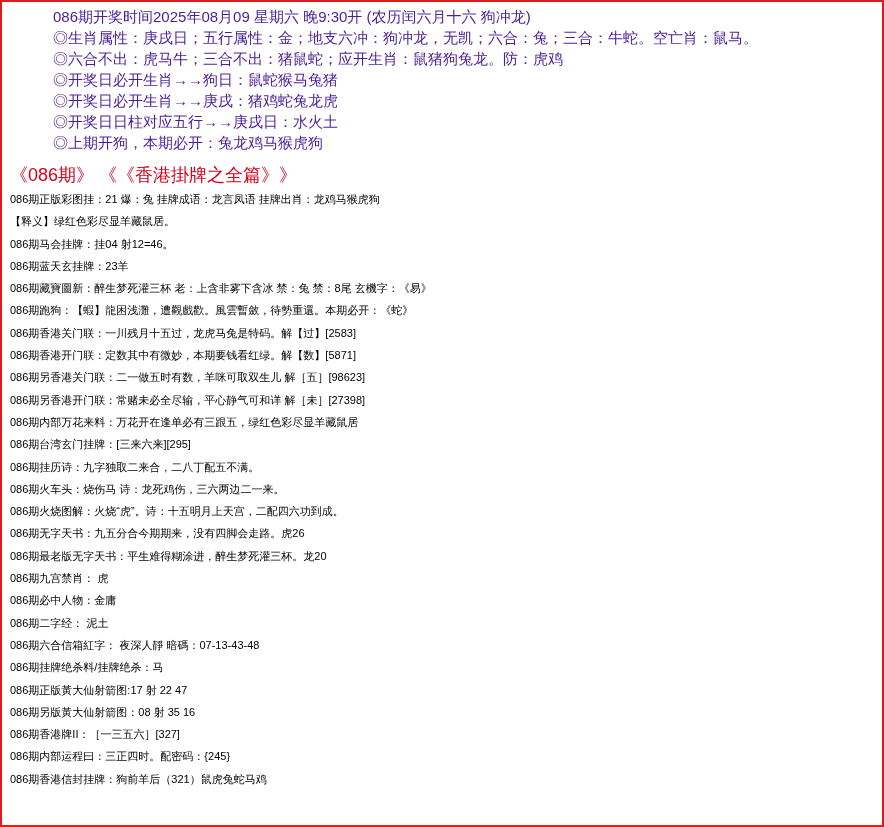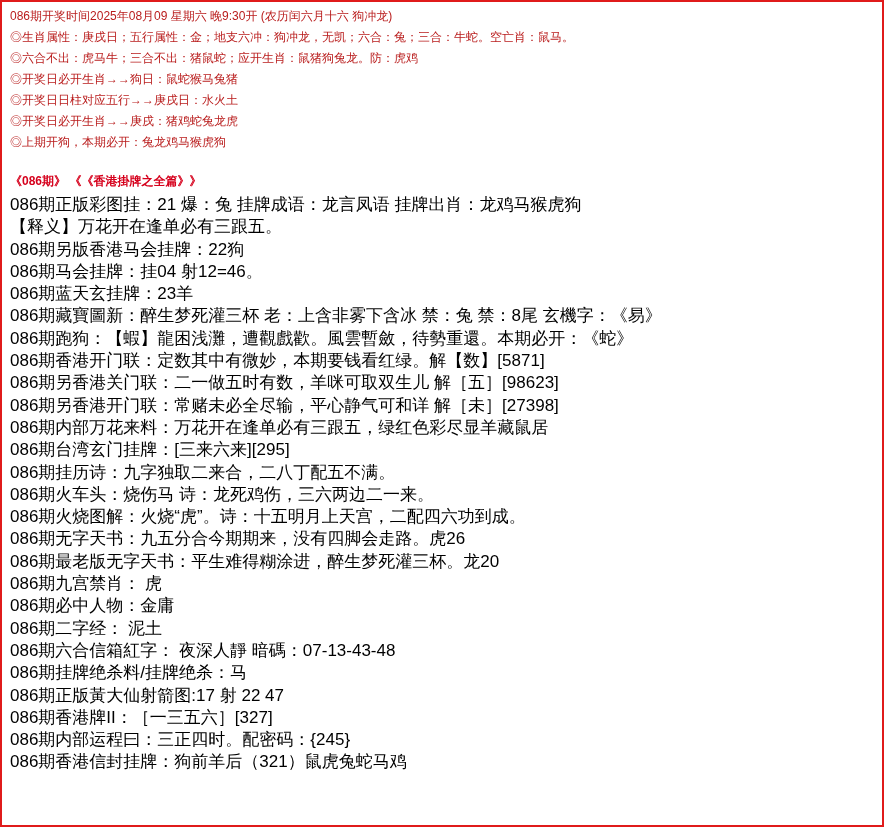--- a/index.html
+++ b/index.html
@@ -16,85 +16,87 @@
   .page {
     position: relative;
     width: 884px;
     height: 827px;
     box-sizing: border-box;
     border: 2px solid #e01b1b;
     background: #ffffff;
     padding: 2px 6px 0 8px;
   }
   .hdr {
-    color: #b91c1c;
-    font-size: 12px;
+    color: #4c1d95;
+    font-size: 15px;
     line-height: 21px;
     white-space: nowrap;
+    margin-left: 43px;
   }
   .sec-title {
     color: #d6001c;
-    font-size: 12px;
-    font-weight: bold;
+    font-size: 18px;
+    font-weight: normal;
     line-height: 26px;
     white-space: nowrap;
-    margin-top: 15px;
+    margin-top: 9px;
   }
   .body-line {
-    font-size: 17px;
+    font-size: 11px;
     line-height: 22.3px;
     white-space: nowrap;
     color: #000000;
   }
   .top-row { margin-top: 2px; }
 </style>
 </head>
 <body>
 
 <div class="page">
 
   <div class="hdr top-row">
     <span>086期开奖时间</span><span>2025年08月09</span>&nbsp;<span>星期六</span>&nbsp;<span>晚9:30开</span>&nbsp;<span>(农历闰六月十六</span>&nbsp;<span>狗冲龙)</span>
   </div>
 
   <div class="hdr">◎生肖属性：庚戌日；五行属性：金；地支六冲：狗冲龙，无凯；六合：兔；三合：牛蛇。空亡肖：鼠马。</div>
   <div class="hdr">◎六合不出：虎马牛；三合不出：猪鼠蛇；应开生肖：鼠猪狗兔龙。防：虎鸡</div>
   <div class="hdr">◎开奖日必开生肖→→狗日：鼠蛇猴马兔猪</div>
+  <div class="hdr">◎开奖日必开生肖→→庚戌：猪鸡蛇兔龙虎</div>
   <div class="hdr">◎开奖日日柱对应五行→→庚戌日：水火土</div>
-  <div class="hdr">◎开奖日必开生肖→→庚戌：猪鸡蛇兔龙虎</div>
   <div class="hdr">◎上期开狗，本期必开：兔龙鸡马猴虎狗</div>
 
   <div class="sec-title">
     <span>《086期》</span>
     <span>《《香港掛牌之全篇》》</span>
   </div>
 
   <div>
     <div class="body-line">086期正版彩图挂：21 爆：兔 挂牌成语：龙言凤语 挂牌出肖：龙鸡马猴虎狗</div>
-    <div class="body-line">【释义】万花开在逢单必有三跟五。</div>
-    <div class="body-line">086期另版香港马会挂牌：22狗</div>
+    <div class="body-line">【释义】绿红色彩尽显羊藏鼠居。</div>
     <div class="body-line">086期马会挂牌：挂04 射12=46。</div>
     <div class="body-line">086期蓝天玄挂牌：23羊</div>
     <div class="body-line">086期藏寶圖新：醉生梦死灌三杯  老：上含非雾下含冰  禁：兔  禁：8尾  玄機字：《易》</div>
     <div class="body-line">086期跑狗：【蝦】龍困浅灘，遭觀戲歡。風雲暫斂，待勢重還。本期必开：《蛇》</div>
+    <div class="body-line">086期香港关门联：一川残月十五过，龙虎马兔是特码。解【过】[2583]</div>
     <div class="body-line">086期香港开门联：定数其中有微妙，本期要钱看红绿。解【数】[5871]</div>
     <div class="body-line">086期另香港关门联：二一做五时有数，羊咪可取双生儿 解［五］[98623]</div>
     <div class="body-line">086期另香港开门联：常赌未必全尽输，平心静气可和详  解［未］[27398]</div>
     <div class="body-line">086期内部万花来料：万花开在逢单必有三跟五，绿红色彩尽显羊藏鼠居</div>
     <div class="body-line">086期台湾玄门挂牌：[三来六来][295]</div>
     <div class="body-line">086期挂历诗：九字独取二来合，二八丁配五不满。</div>
     <div class="body-line">086期火车头：烧伤马   诗：龙死鸡伤，三六两边二一来。</div>
     <div class="body-line">086期火烧图解：火烧“虎”。诗：十五明月上天宫，二配四六功到成。</div>
     <div class="body-line">086期无字天书：九五分合今期期来，没有四脚会走路。虎26</div>
     <div class="body-line">086期最老版无字天书：平生难得糊涂进，醉生梦死灌三杯。龙20</div>
     <div class="body-line">086期九宫禁肖：  虎</div>
     <div class="body-line">086期必中人物：金庸</div>
     <div class="body-line">086期二字经：  泥土</div>
     <div class="body-line">086期六合信箱紅字：  夜深人靜   暗碼：07-13-43-48</div>
     <div class="body-line">086期挂牌绝杀料/挂牌绝杀：马</div>
     <div class="body-line">086期正版黃大仙射箭图:17 射  22  47</div>
+    <div class="body-line">086期另版黃大仙射箭图：08 射  35  16</div>
     <div class="body-line">086期香港牌II：［一三五六］[327]</div>
     <div class="body-line">086期内部运程曰：三正四时。配密码：{245}</div>
     <div class="body-line">086期香港信封挂牌：狗前羊后（321）鼠虎兔蛇马鸡</div>
 
   </div>
 
 </div>
 
 </body></html>

